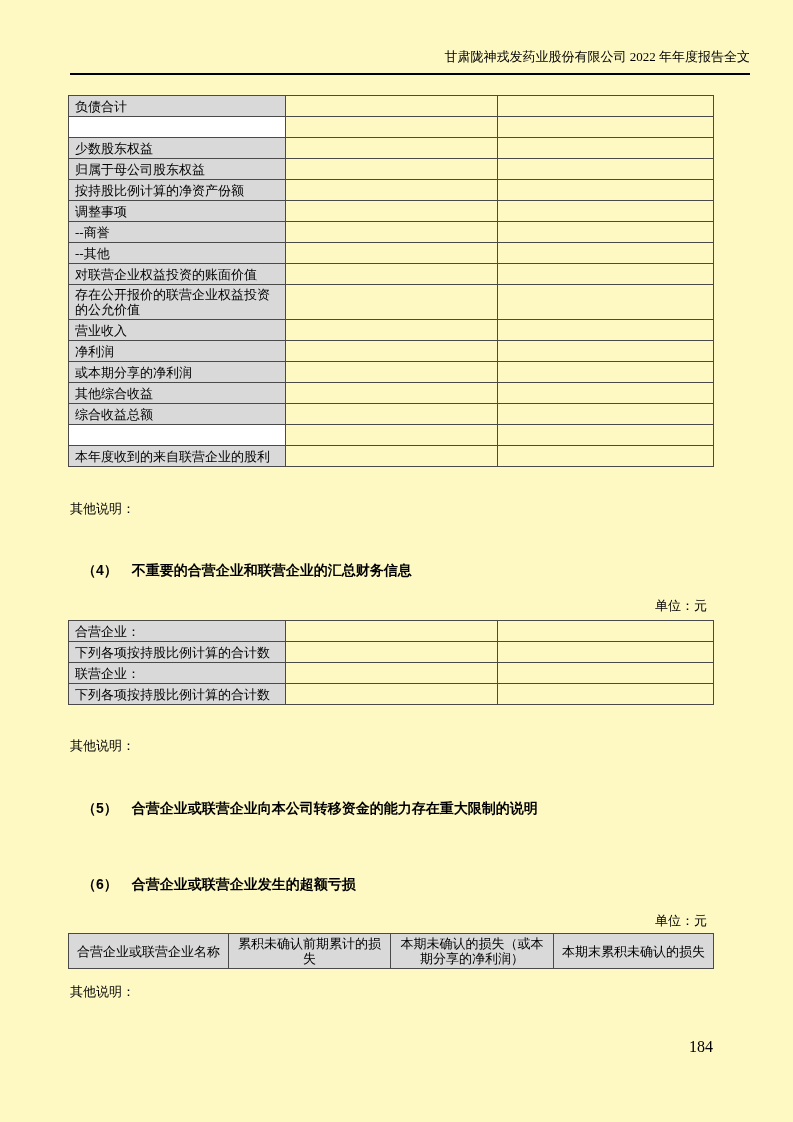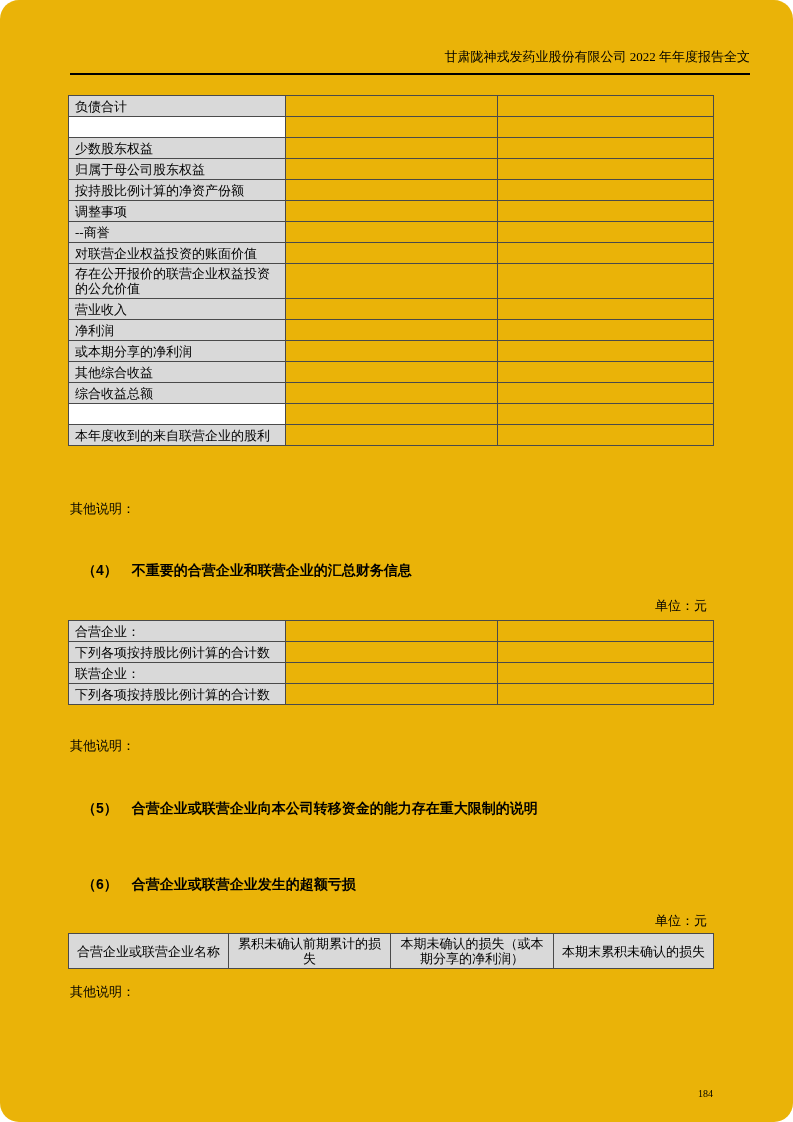--- a/index.html
+++ b/index.html
@@ -1,25 +1,24 @@
 <!DOCTYPE html>
 <html><head>
 <meta charset="utf-8">
 <style>
   * { box-sizing: border-box; }
   html, body { margin: 0; padding: 0; background: #ffffff; }
   .page {
     position: relative;
     width: 793px;
     height: 1122px;
-    background: #eab308;
+    background: #fef9c3;
     font-family: "Liberation Serif", "DejaVu Serif", serif;
     color: #000000;
     overflow: hidden;
-    border-radius: 19px;
   }
   
   .doc-header {
     position: absolute;
     left: 70px;
     top: 48px;
     width: 680px;
     text-align: right;
     font-size: 13px;
     padding-bottom: 7px;
@@ -67,24 +66,24 @@
     left: 82px;
     display: flex;
     gap: 14px;
     font-weight: bold;
     font-size: 14px;
     font-family: "Liberation Sans", "DejaVu Sans", sans-serif;
   }
   .page-num {
     position: absolute;
     left: 68px;
-    top: 1088px;
+    top: 1038px;
     width: 645px;
     text-align: right;
-    font-size: 10px;
+    font-size: 16px;
   }
 </style>
 </head>
 <body>
 
 <div class="page">
 
   <div class="doc-header">
     <span>甘肃陇神戎发药业股份有限公司 2022 年年度报告全文</span>
   </div>
@@ -122,20 +121,25 @@
             <td></td>
             <td></td>
           </tr>
         <tr>
             <td class="lbl">调整事项</td>
             <td></td>
             <td></td>
           </tr>
         <tr>
             <td class="lbl">--商誉</td>
+            <td></td>
+            <td></td>
+          </tr>
+        <tr>
+            <td class="lbl">--其他</td>
             <td></td>
             <td></td>
           </tr>
         <tr>
             <td class="lbl">对联营企业权益投资的账面价值</td>
             <td></td>
             <td></td>
           </tr>
         <tr>
             <td class="lbl">存在公开报价的联营企业权益投资的公允价值</td>

